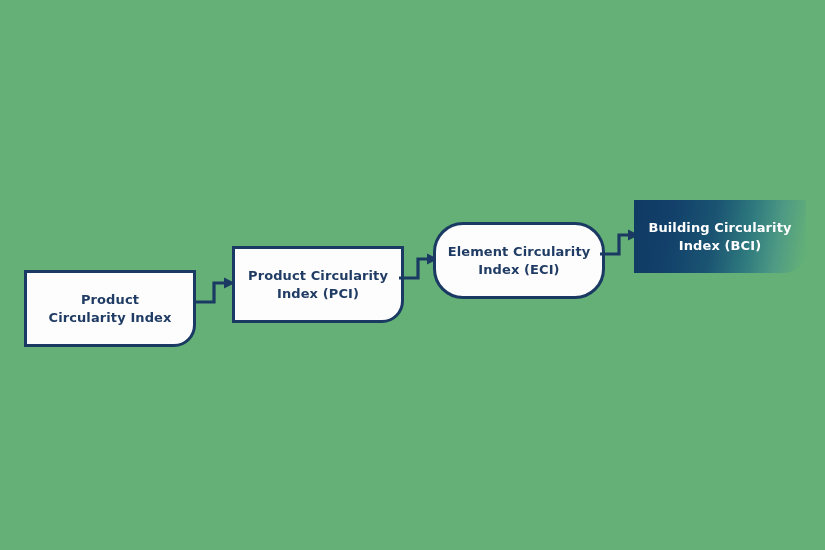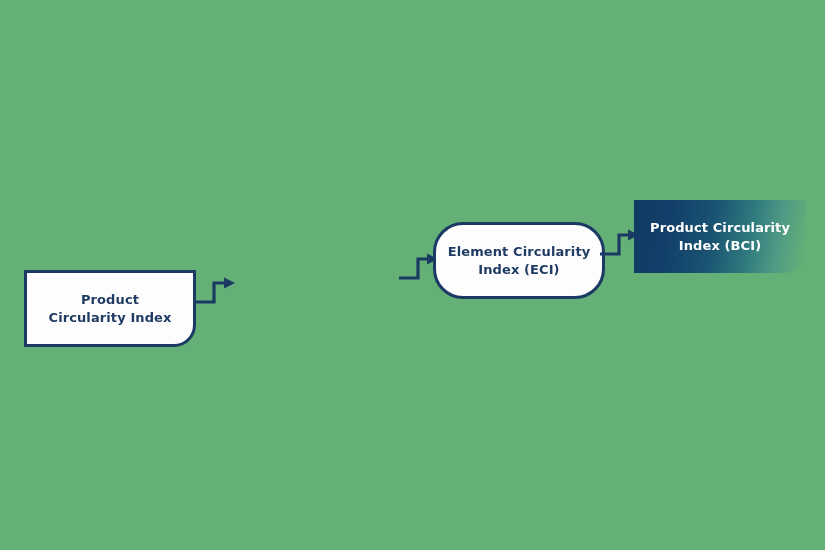--- a/index.html
+++ b/index.html
@@ -68,34 +68,38 @@
   <div class="node node-outline" id="node-0" style="left: 24px; top: 270px; width: 172px; height: 77px; font-size: 13px;">
     <span class="node-label">Product
 Circularity Index</span>
   </div>
 
   <svg class="connector" id="conn-0" viewBox="0 0 42 34" style="left: 194px; top: 276px; width: 42px; height: 34px;">
     <path d="M 0 26 L 20 26 L 20 7 L 32 7" fill="none" stroke="#1b3a63" stroke-width="3.2"></path>
     <path d="M 30 1.5 L 41 7 L 30 12.5 Z" fill="#1b3a63"></path>
   </svg>
 
+  <div class="node node-outline" id="node-1" style="left: 232px; top: 246px; width: 172px; height: 77px; font-size: 13px;">
+    <span class="node-label">Product Circularity
+Index (PCI)</span>
+  </div>
 
   <svg class="connector" id="conn-1" viewBox="0 0 40 34" style="left: 399px; top: 252px; width: 40px; height: 34px;">
     <path d="M 0 26 L 19 26 L 19 7 L 30 7" fill="none" stroke="#1b3a63" stroke-width="3.2"></path>
     <path d="M 28 1.5 L 39 7 L 28 12.5 Z" fill="#1b3a63"></path>
   </svg>
 
   <div class="node node-outline" id="node-2" style="left: 433px; top: 222px; width: 172px; height: 77px; font-size: 13px; border-radius: 30px;">
     <span class="node-label">Element Circularity
 Index (ECI)</span>
   </div>
 
   <svg class="connector" id="conn-2" viewBox="0 0 40 34" style="left: 600px; top: 228px; width: 40px; height: 34px;">
     <path d="M 0 26 L 19 26 L 19 7 L 30 7" fill="none" stroke="#1b3a63" stroke-width="3.2"></path>
     <path d="M 28 1.5 L 39 7 L 28 12.5 Z" fill="#1b3a63"></path>
   </svg>
 
   <div class="node node-filled" id="node-3" style="left: 634px; top: 200px; width: 172px; height: 73px; font-size: 13px;">
-    <span class="node-label">Product Circularity
+    <span class="node-label">Building Circularity
 Index (BCI)</span>
   </div>
 
 </div>
 
 </body></html>

